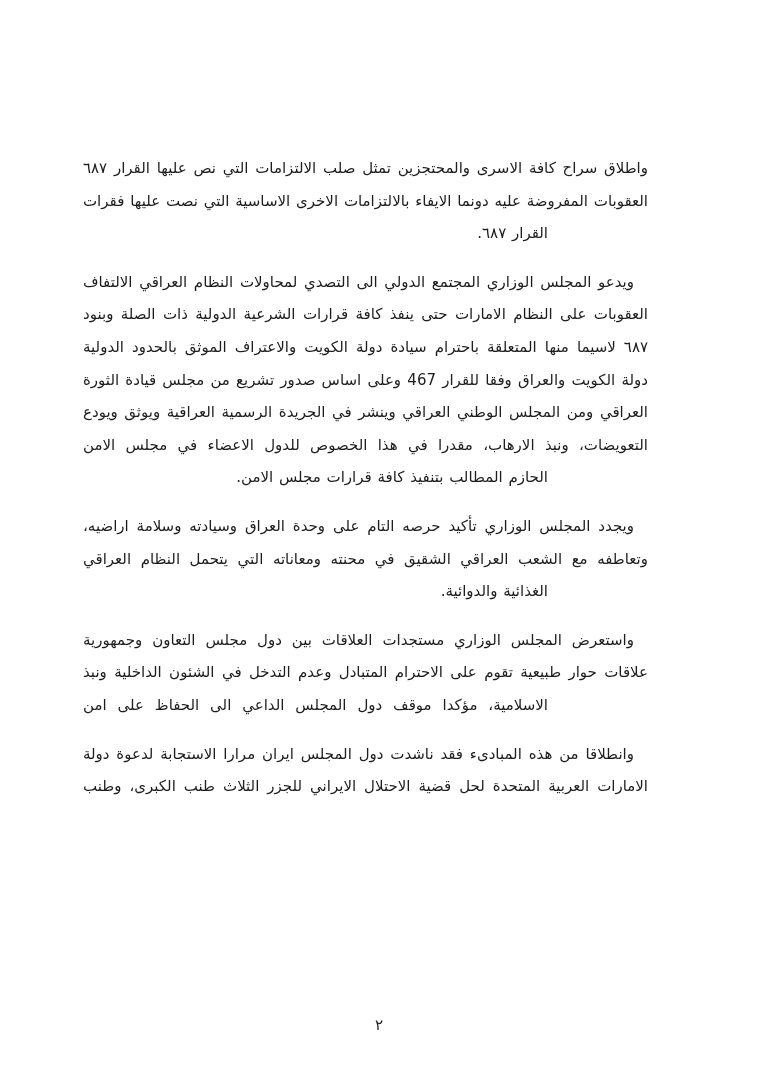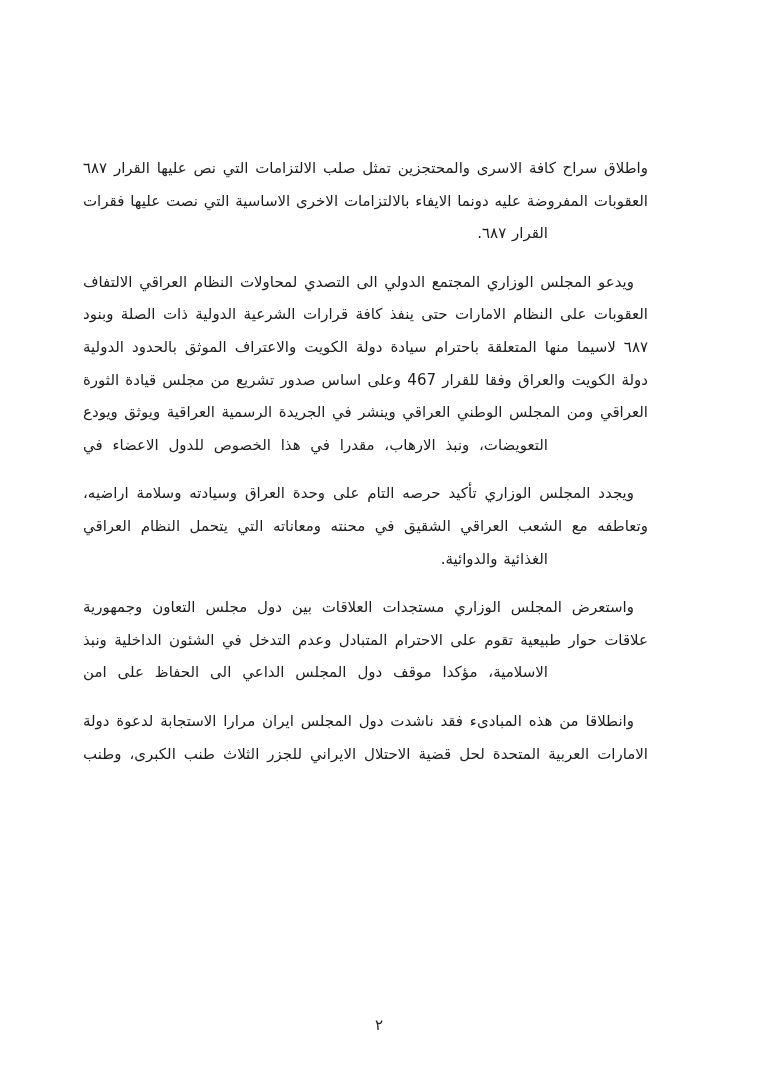--- a/index.html
+++ b/index.html
@@ -61,20 +61,21 @@
         <div class="line">العقوبات المفروضة عليه دونما الايفاء بالالتزامات الاخرى الاساسية التي نصت عليها فقرات</div>
         <div class="line">القرار ٦٨٧.</div>
       </div>
       <div class="para indent short-last">
         <div class="line">ويدعو المجلس الوزاري المجتمع الدولي الى التصدي لمحاولات النظام العراقي الالتفاف على</div>
         <div class="line">العقوبات على النظام الامارات حتى ينفذ كافة قرارات الشرعية الدولية ذات الصلة وبنود القرار</div>
         <div class="line">٦٨٧ لاسيما منها المتعلقة باحترام سيادة دولة الكويت والاعتراف الموثق بالحدود الدولية بين</div>
         <div class="line">دولة الكويت والعراق وفقا للقرار 467 وعلى اساس صدور تشريع من مجلس قيادة الثورة</div>
         <div class="line">العراقي ومن المجلس الوطني العراقي وينشر في الجريدة الرسمية العراقية ويوثق ويودع لدى الامم</div>
         <div class="line">التعويضات، ونبذ الارهاب، مقدرا في هذا الخصوص للدول الاعضاء في مجلس الامن يعالجان</div>
+        <div class="line">الحازم المطالب بتنفيذ كافة قرارات مجلس الامن.</div>
       </div>
       <div class="para indent short-last">
         <div class="line">ويجدد المجلس الوزاري تأكيد حرصه التام على وحدة العراق وسيادته وسلامة اراضيه،</div>
         <div class="line">وتعاطفه مع الشعب العراقي الشقيق في محنته ومعاناته التي يتحمل النظام العراقي مسؤوليتها</div>
         <div class="line">الغذائية والدوائية.</div>
       </div>
       <div class="para indent short-last">
         <div class="line">واستعرض المجلس الوزاري مستجدات العلاقات بين دول مجلس التعاون وجمهورية ايران</div>
         <div class="line">علاقات حوار طبيعية تقوم على الاحترام المتبادل وعدم التدخل في الشئون الداخلية ونبذ</div>
         <div class="line">الاسلامية، مؤكدا موقف دول المجلس الداعي الى الحفاظ على امن واستقرار المنطقة وارساء</div>

